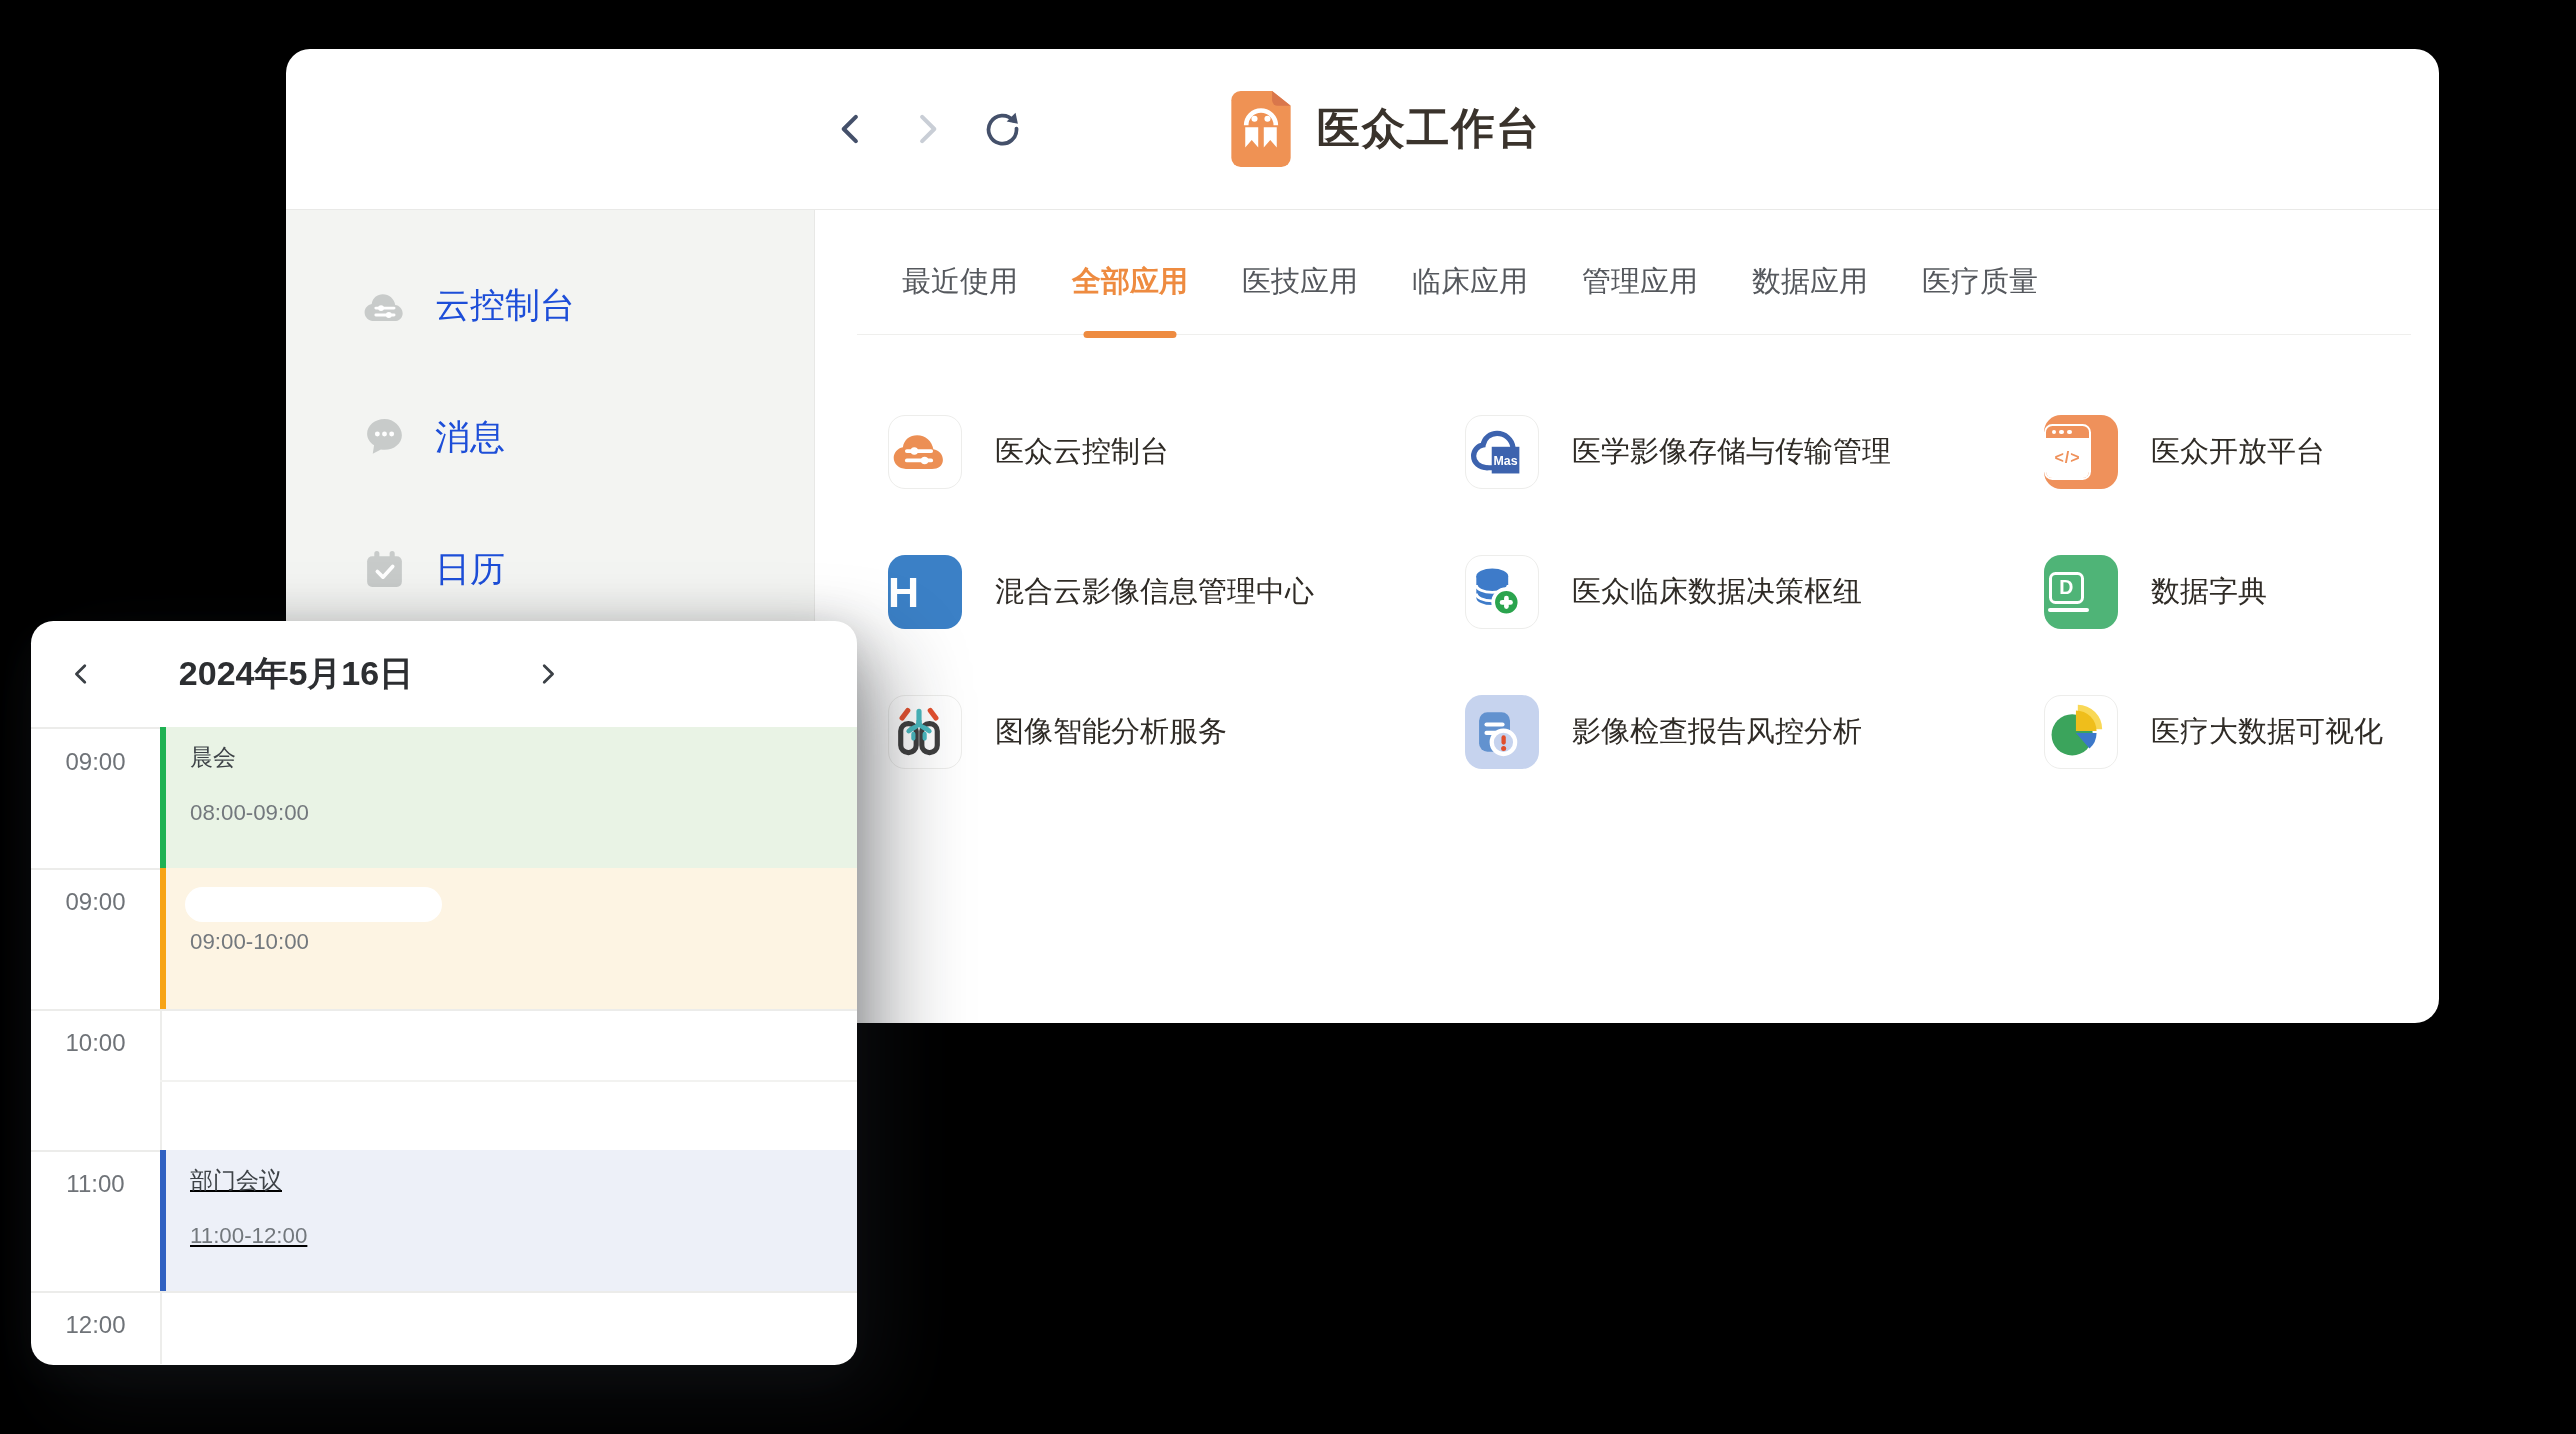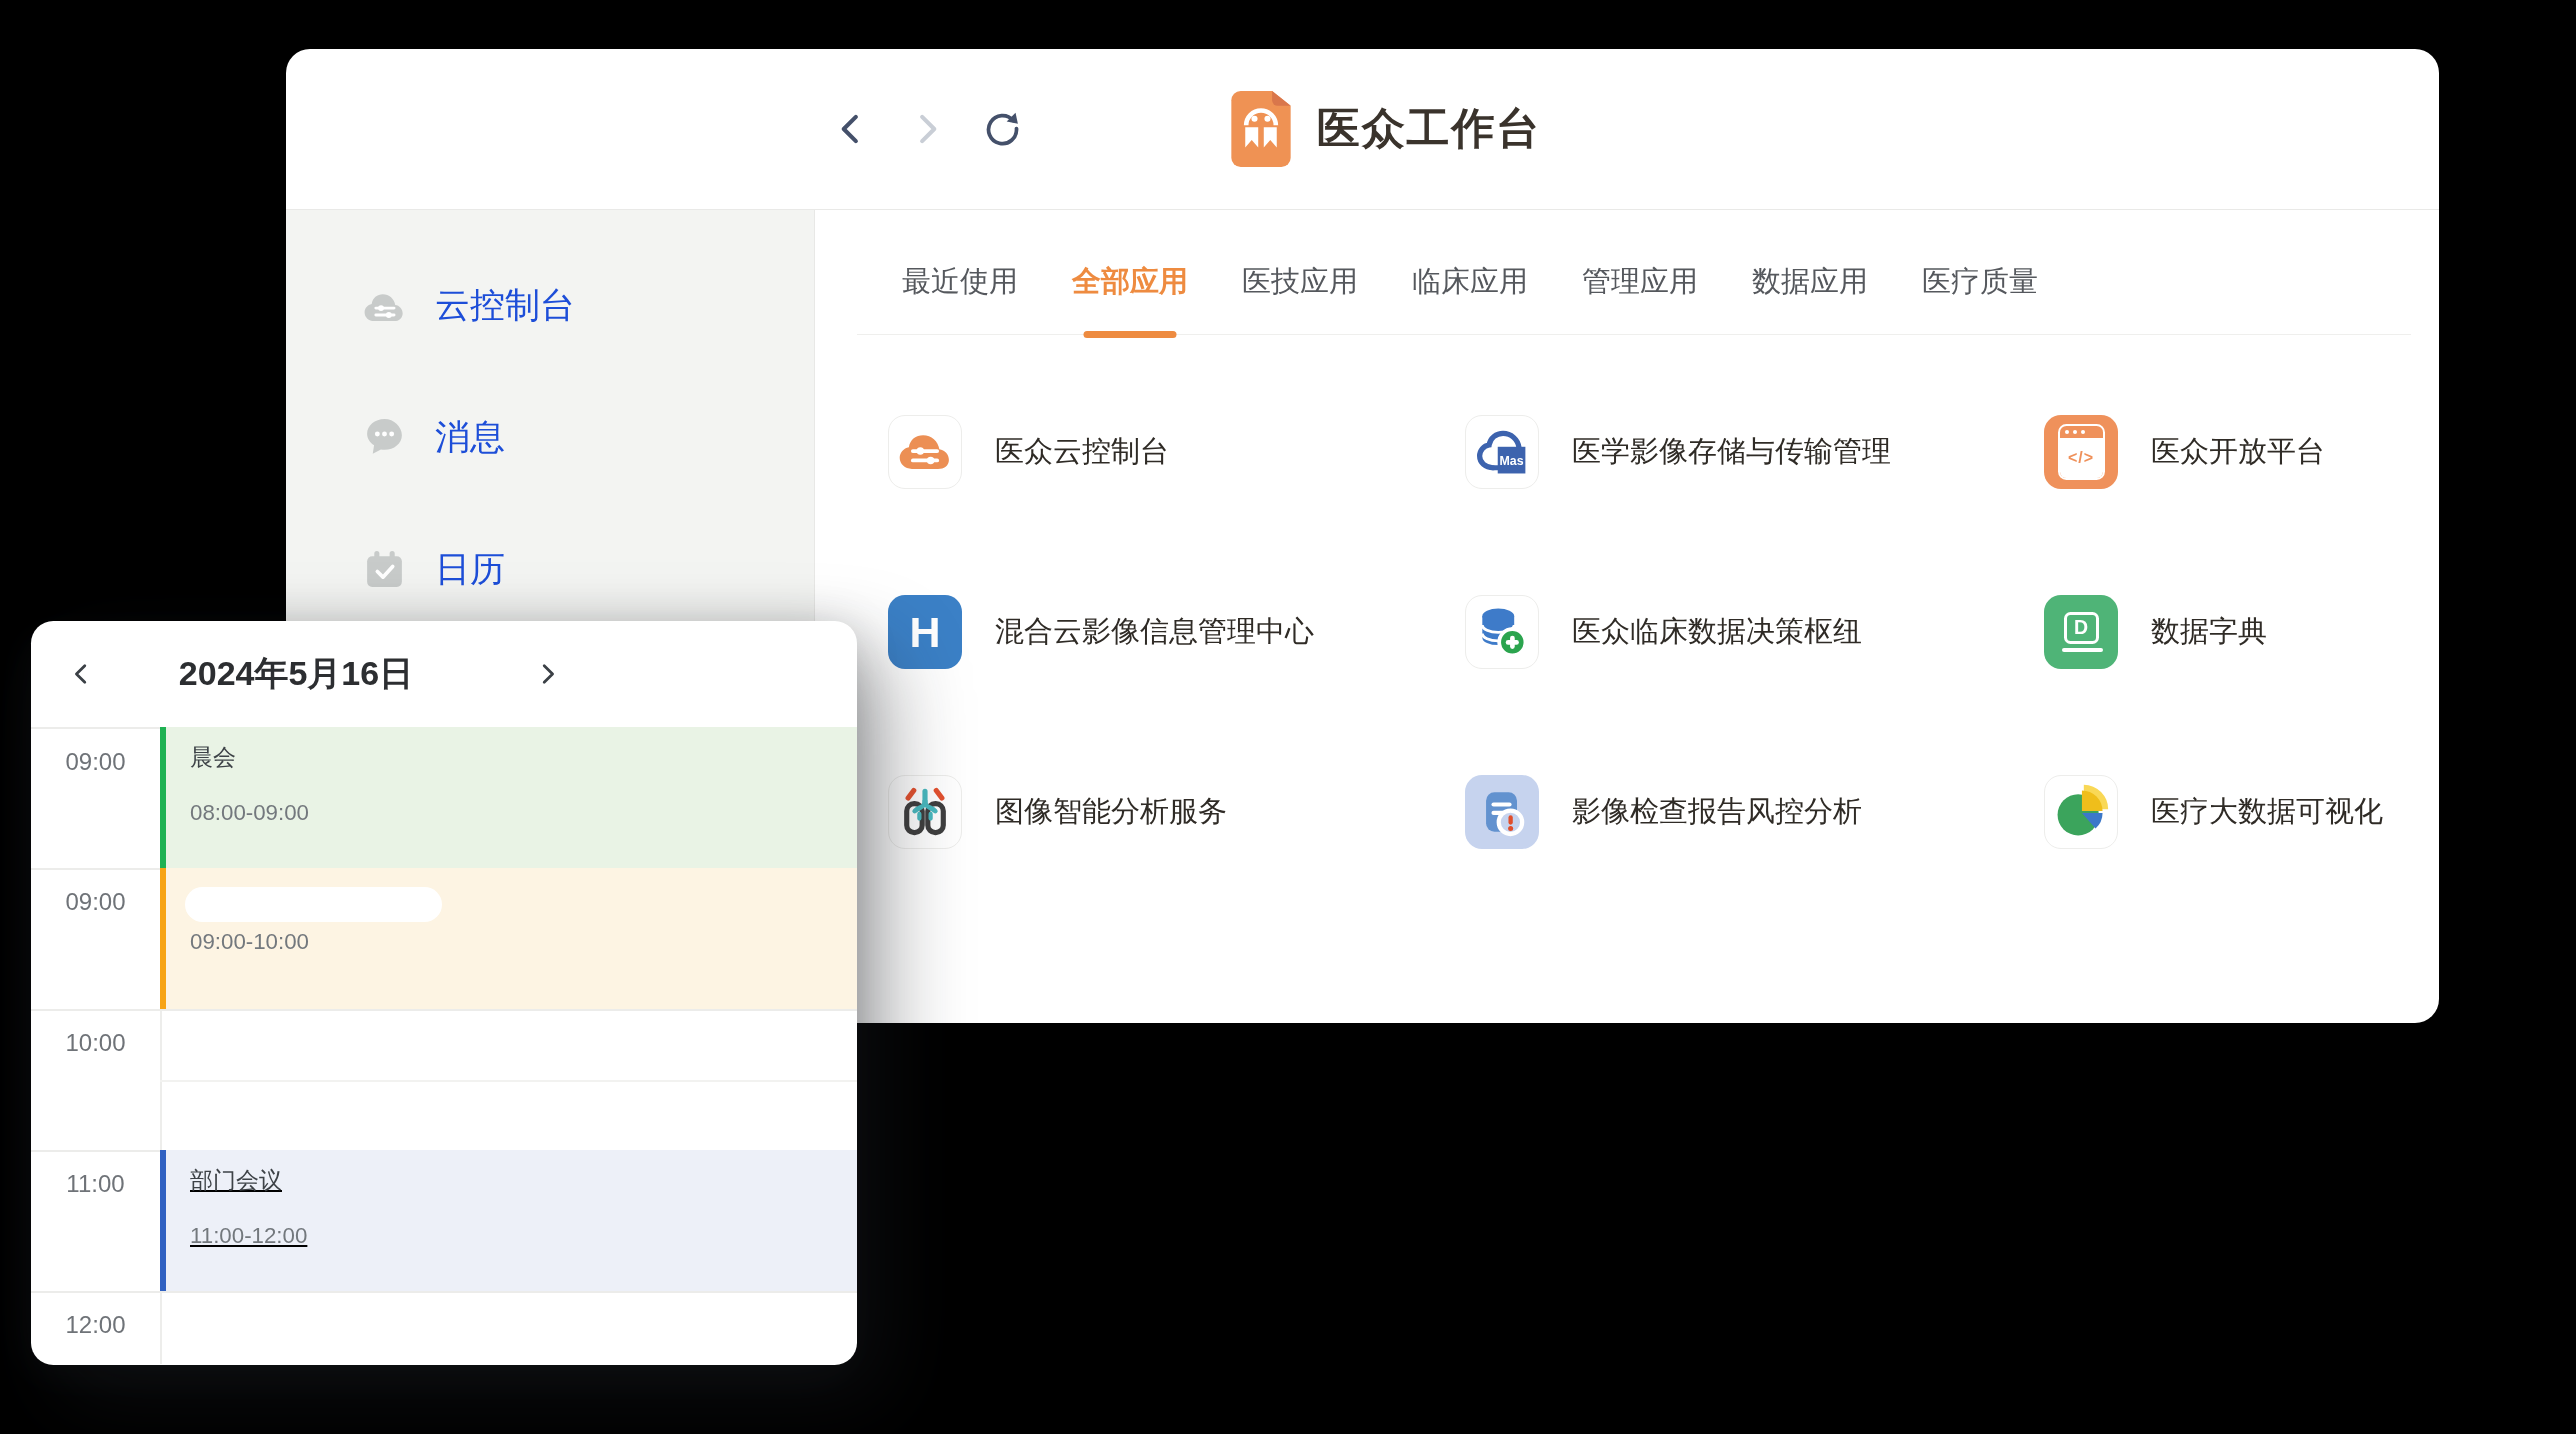--- a/index.html
+++ b/index.html
@@ -23,23 +23,23 @@
   .side-icon{width:45px;height:45px;flex:0 0 auto;}
   .side-label{margin-left:28px;font-size:35px;color:#1d4ed8;}
 
   .content{flex:1;position:relative;}
   .tabsbar{margin:52px 28px 0 42px;border-bottom:1.9px solid #EFEFED;display:flex;gap:54px;padding-left:45px;}
   .tab{font-size:29px;color:#55585D;padding-bottom:32px;position:relative;cursor:pointer;white-space:nowrap;}
   .tab.active{color:#EE8B40;font-weight:700;}
   .tab.active::after{content:'';position:absolute;left:50%;transform:translateX(-50%);bottom:-3.7px;
                      width:93px;height:6.5px;border-radius:3.7px;background:#EE8B40;}
 
-  .apps{margin:80px 0 0 73px;display:grid;grid-template-columns:577px 579px 1fr;row-gap:106px;}
+  .apps{margin:80px 0 0 73px;display:grid;grid-template-columns:577px 579px 1fr;row-gap:66px;}
   .app{display:flex;align-items:center;cursor:pointer;}
-  .appicon{width:74px;height:74px;border-radius:17px;display:flex;align-items:center;justify-content:center;
+  .appicon{width:74px;height:74px;border-radius:17px;display:flex;align-items:center;
            flex:0 0 auto;box-sizing:border-box;overflow:hidden;}
   .appicon.card{background:#fff;border:1.9px solid #EDEDEB;}
   .applabel{margin-left:33px;font-size:29px;color:#2F2B26;font-weight:500;white-space:nowrap;}
 
   .ic-orange{background:#EF915B;}
   .ic-blue{background:#3B80C6;}
   .ic-green{background:#4FB477;}
   .ic-periwinkle{background:#C6D3EE;}
   .hglyph{color:#fff;font-size:43px;font-weight:700;}
   

